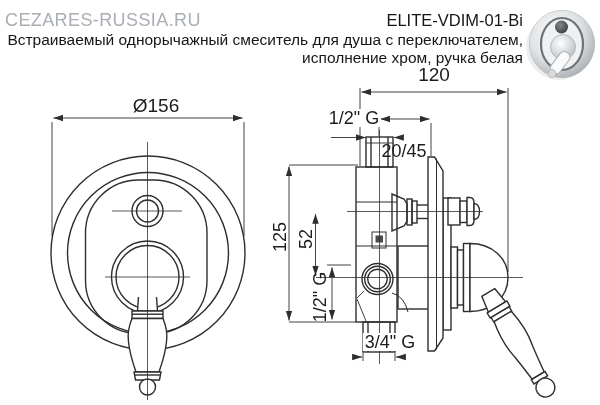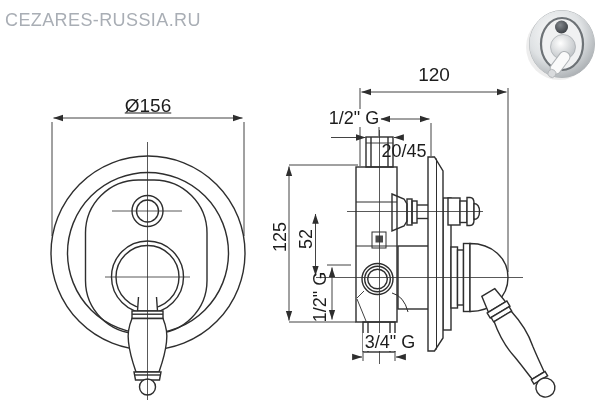--- a/index.html
+++ b/index.html
@@ -169,37 +169,42 @@
 
       <g stroke-width="0.8">
         <path d="M379.5,130 V364"></path>
         <path d="M347,211.5 H483"></path>
         <path d="M316,277.5 H523"></path>
       </g>
     </g>
   </svg>
 
   <div class="watermark">CEZARES-RUSSIA.RU</div>
+  <div class="info">
+    <div class="model">ELITE-VDIM-01-Bi</div>
+    <div class="desc">Встраиваемый однорычажный смеситель для душа с переключателем,</div>
+    <div class="desc">исполнение хром, ручка белая</div>
+  </div>
 
   <div class="photo">
     <svg width="72" height="78" viewBox="0 0 72 78">
       <ellipse cx="33" cy="43" rx="33" ry="33" fill="#000" opacity="0.07"></ellipse>
       <ellipse cx="36" cy="40" rx="32.5" ry="33.5" fill="url(#ph-plate2)" stroke="#b0b4b7" stroke-width="1"></ellipse>
       <ellipse cx="36" cy="40" rx="32.5" ry="33.5" fill="url(#ph-plate)"></ellipse>
       <ellipse cx="36" cy="40" rx="21" ry="26" fill="#f0f1f2" stroke="#6d7276" stroke-width="2.2"></ellipse>
       <circle cx="35.5" cy="23" r="6.5" fill="url(#ph-btn)"></circle>
       <circle cx="37" cy="43" r="12.5" fill="url(#ph-dome)" stroke="#9aa0a4" stroke-width="0.6"></circle>
       <g transform="rotate(37 40 50)">
         <rect x="35" y="48" width="11" height="25" rx="5" fill="#fafafa" stroke="#aeb2b5" stroke-width="1"></rect>
         <circle cx="40.5" cy="74" r="4" fill="#d9dbdd" stroke="#aeb2b5" stroke-width="0.8"></circle>
       </g>
     </svg>
   </div>
 
-  <span class="dim-label big" style="left:148px;top:105px;text-decoration:underline;">Ø156</span>
+  <span class="dim-label big" style="left:156px;top:105px;">Ø156</span>
   <span class="dim-label big" style="left:434px;top:74px;">120</span>
   <span class="dim-label" style="left:404px;top:107px;margin-top:44px;">20/45</span>
   <span class="dim-label bg" style="left:354px;top:118px;">1/2" G</span>
   <span class="dim-label rot" style="left:280px;top:237px;">125</span>
   <span class="dim-label rot" style="left:306px;top:239px;">52</span>
   <span class="dim-label rot" style="left:320px;top:297px;">1/2" G</span>
   <span class="dim-label bg" style="left:390px;top:342px;">3/4" G</span>
 
 </div>
 

